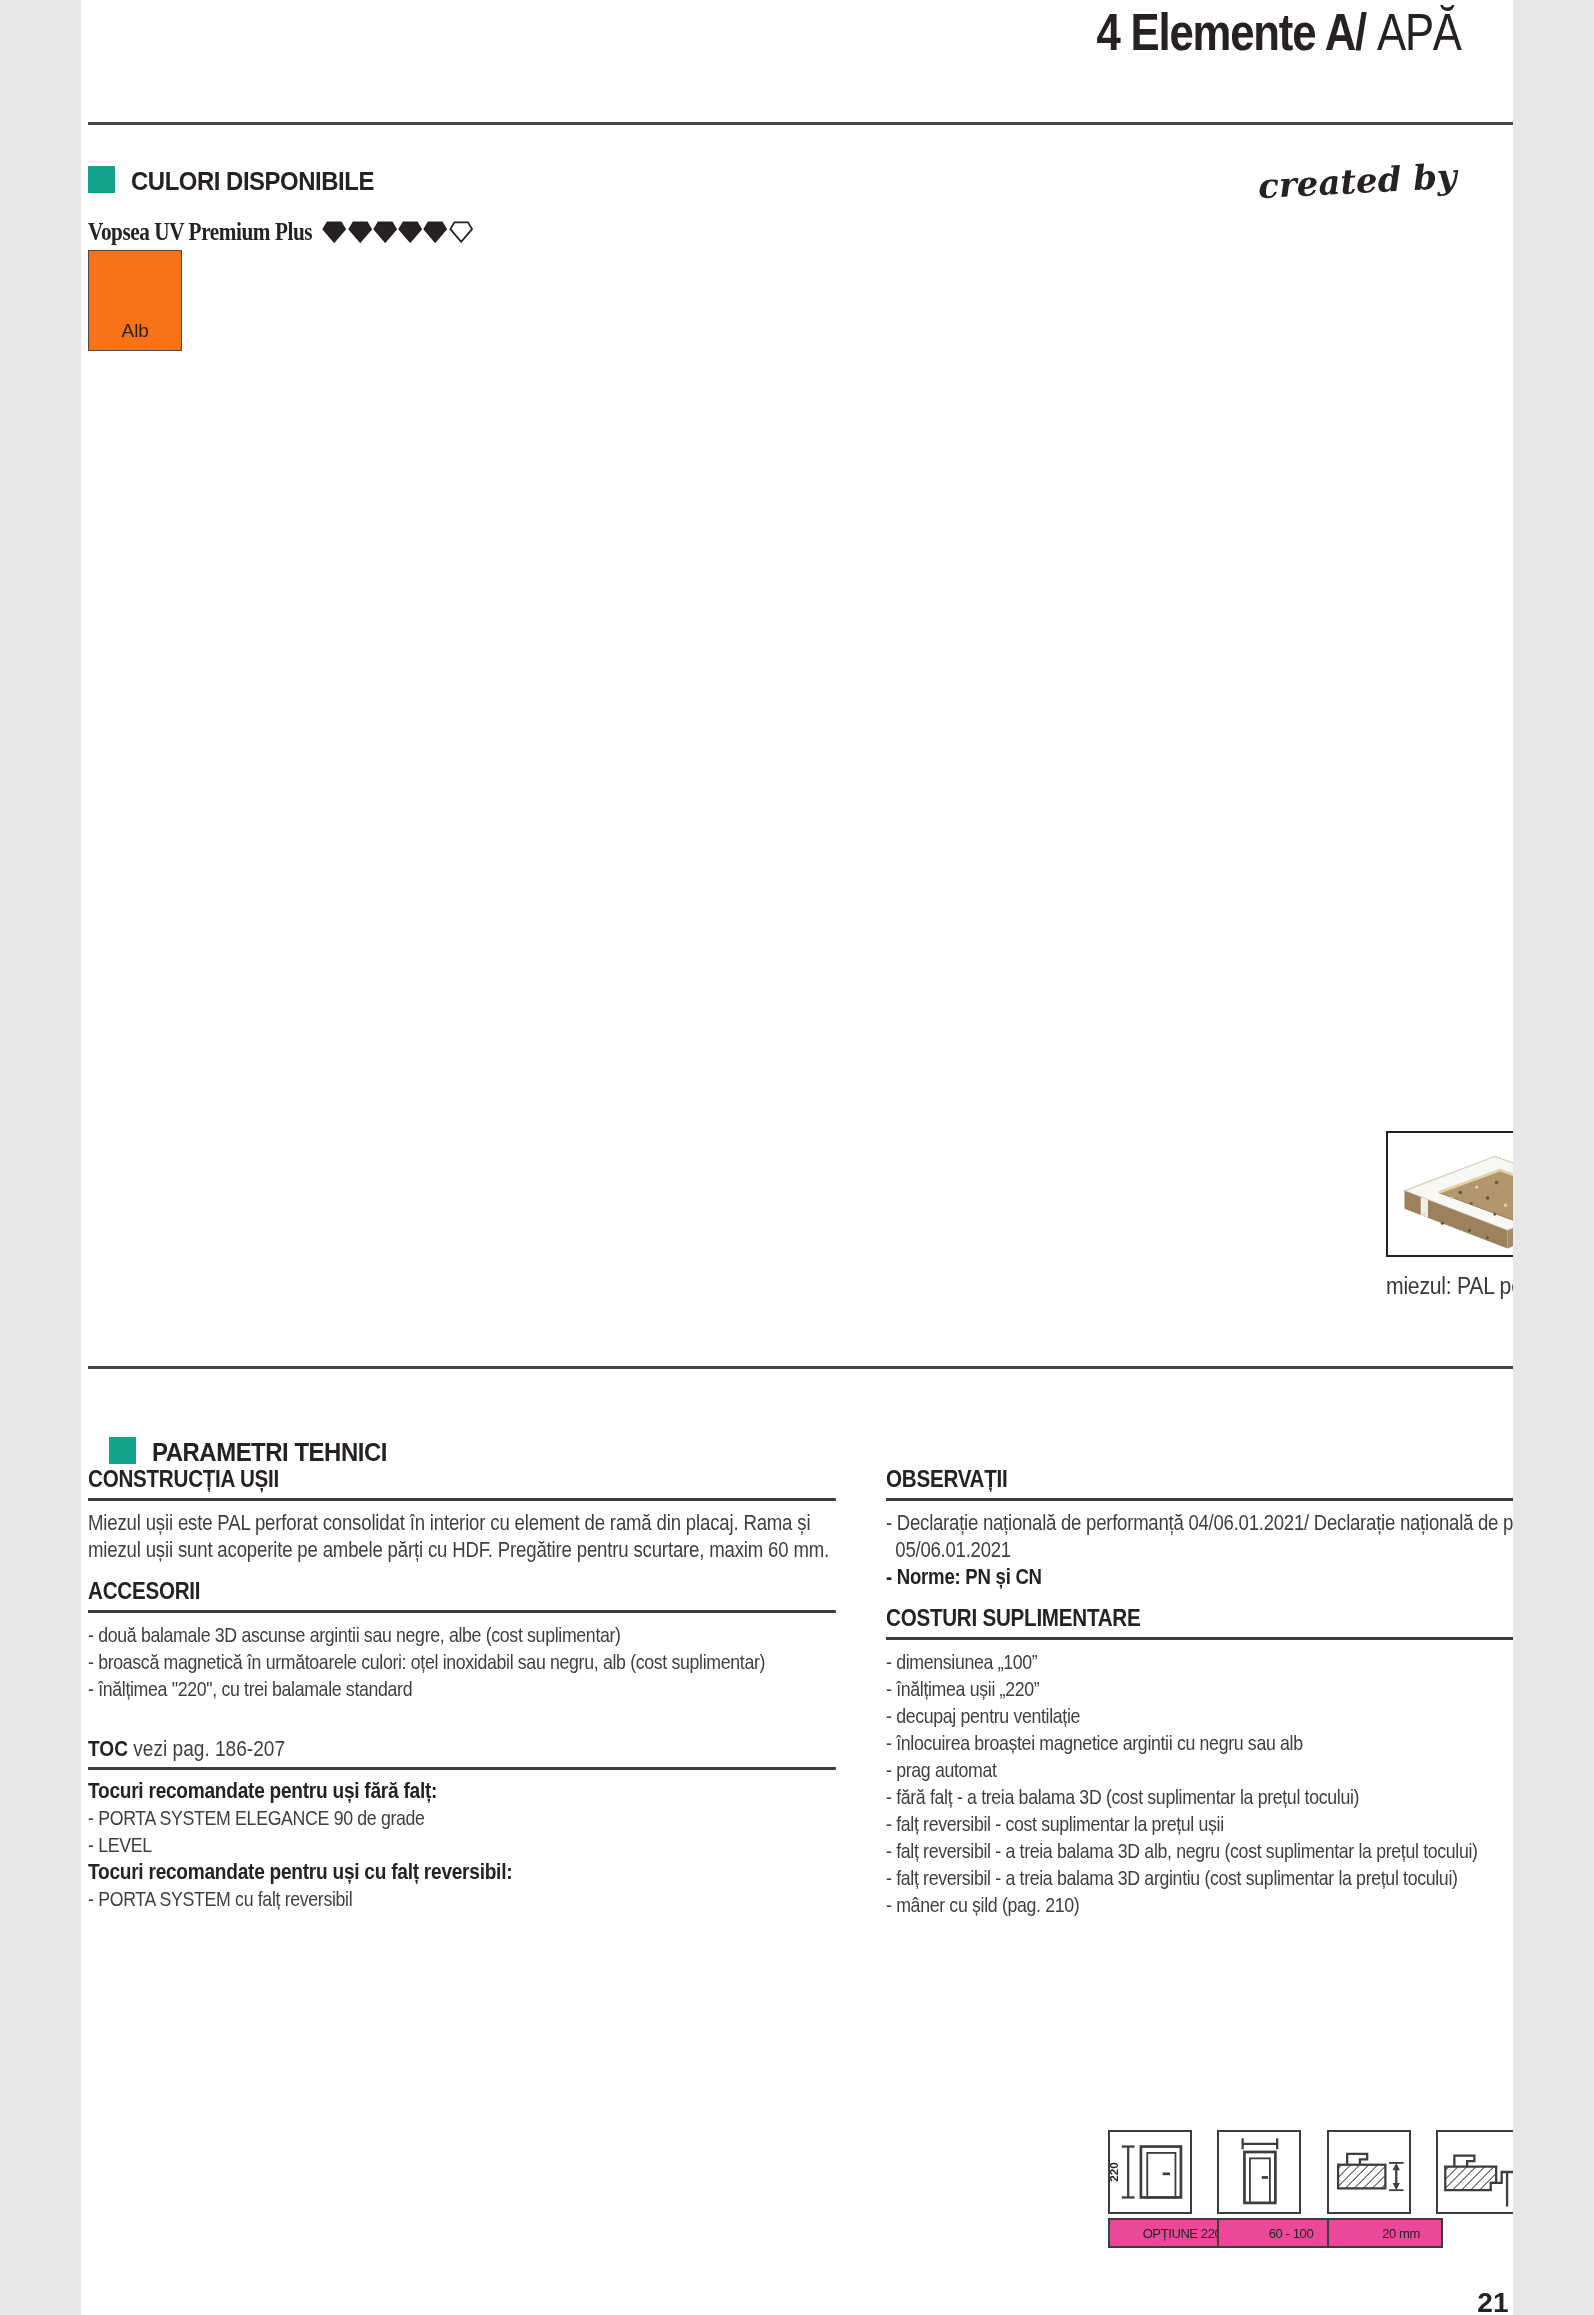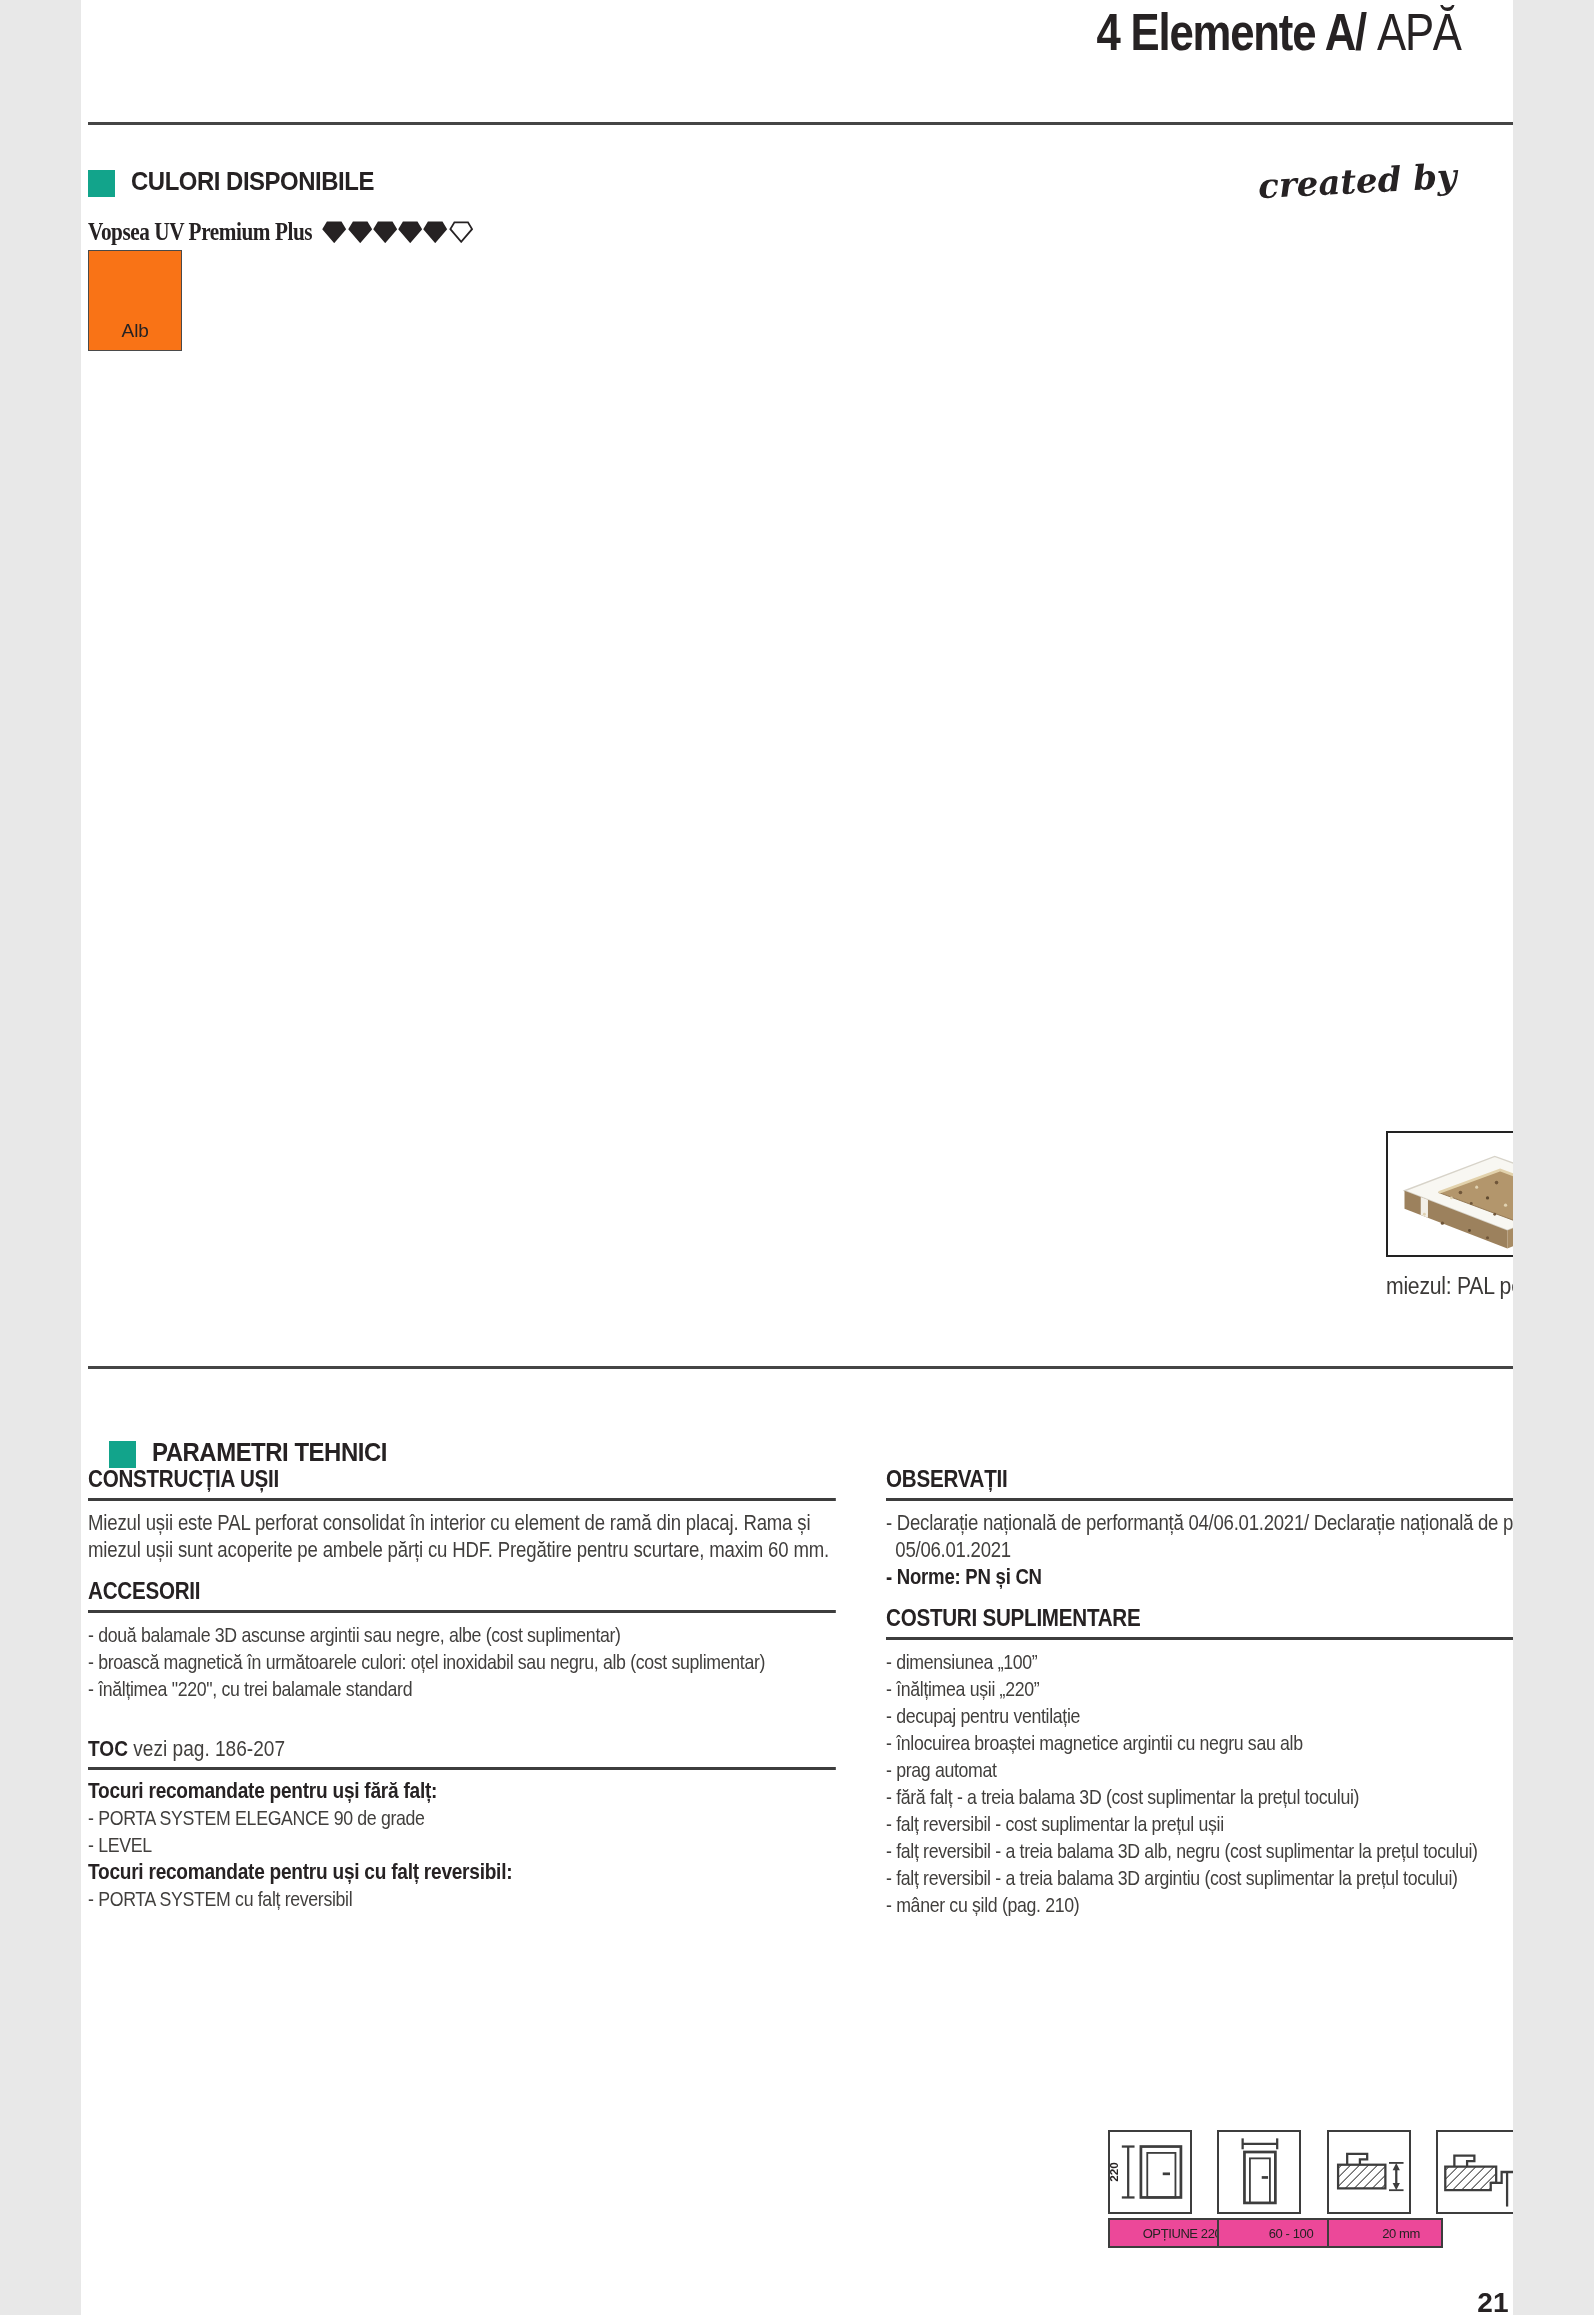--- a/index.html
+++ b/index.html
@@ -8,21 +8,21 @@
   .rule{position:absolute;left:7.2px;width:1535px;height:2.7px;background:#454545;}
   .rule-top{top:122px;}
   .rule-mid{top:1366px;}
 
   
   .doc-title{position:absolute;top:1.8px;right:52px;font-size:52px;font-weight:700;
              letter-spacing:-1.4px;transform:scaleX(.84);transform-origin:100% 0;white-space:nowrap;}
   .doc-title .light{font-weight:400;}
 
   
-  .section-head{position:absolute;display:flex;align-items:flex-end;gap:15.4px;}
+  .section-head{position:absolute;display:flex;align-items:flex-start;gap:15.4px;}
   .green-sq{width:27px;height:27px;background:#12a48b;flex:0 0 auto;}
   .section-title{font-size:26px;font-weight:700;letter-spacing:-0.5px;transform:scaleX(.92);transform-origin:0 50%;white-space:nowrap;}
 
   
   .paint-row{position:absolute;left:7.2px;top:218px;display:flex;align-items:center;font-family:Liberation Serif, serif;}
   .paint-label{font-size:24.4px;font-weight:700;letter-spacing:-0.5px;transform:scaleX(.87);transform-origin:0 50%;white-space:nowrap;}
   .diamonds{display:flex;align-items:center;gap:0.9px;margin-left:-23.5px;}
   .diamonds svg{display:block;}
   .swatch{position:absolute;left:7.2px;top:250px;width:92px;height:91px;border:1.8px solid #4a4a4a;
           display:flex;align-items:flex-end;justify-content:center;padding-bottom:8.1px;box-sizing:content-box;

